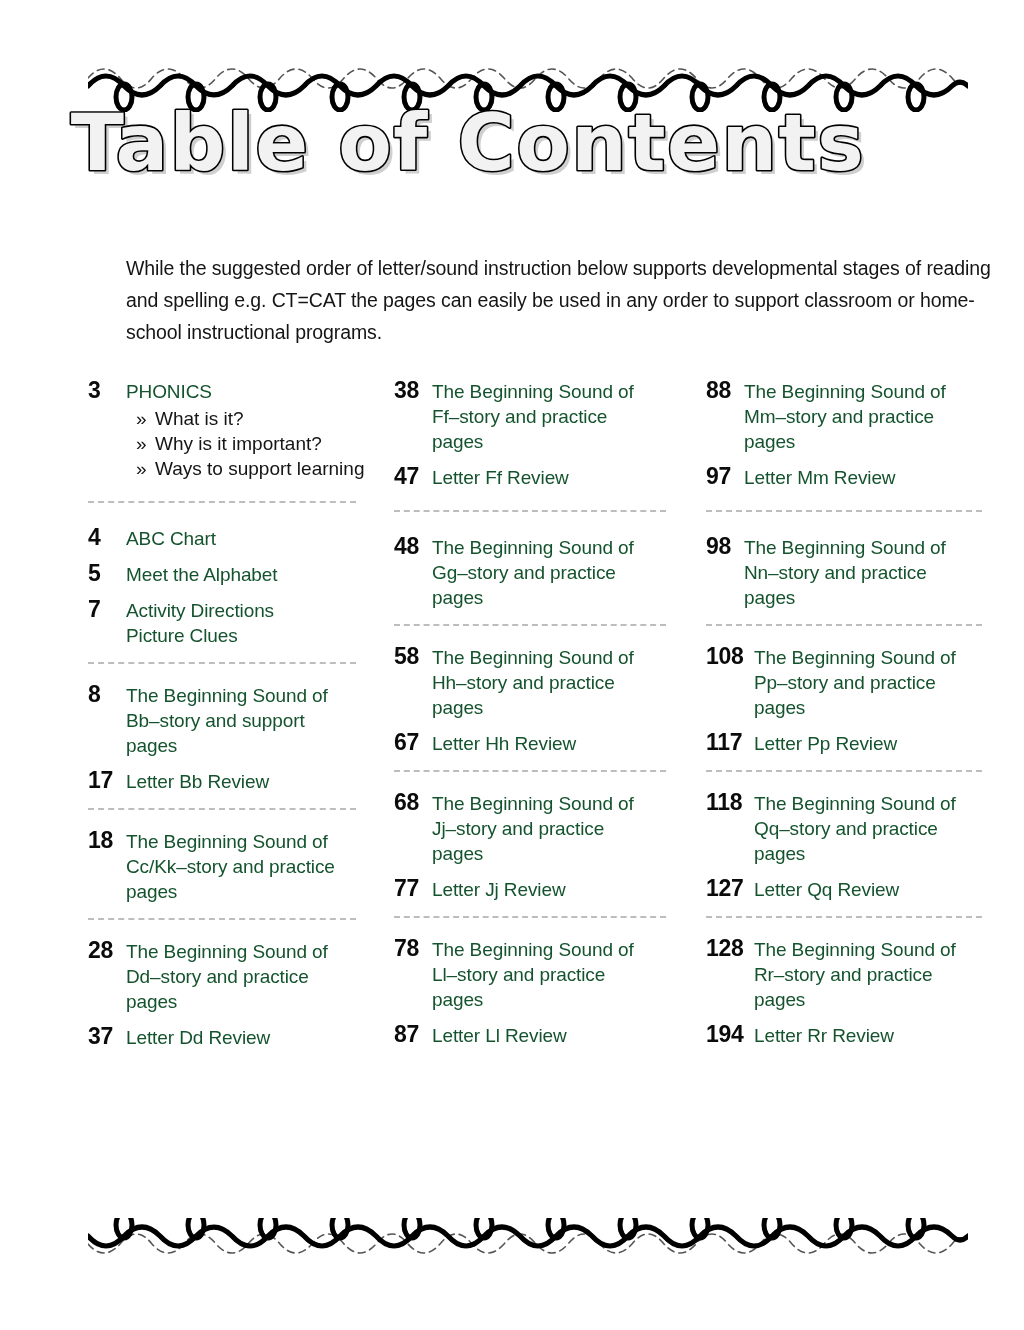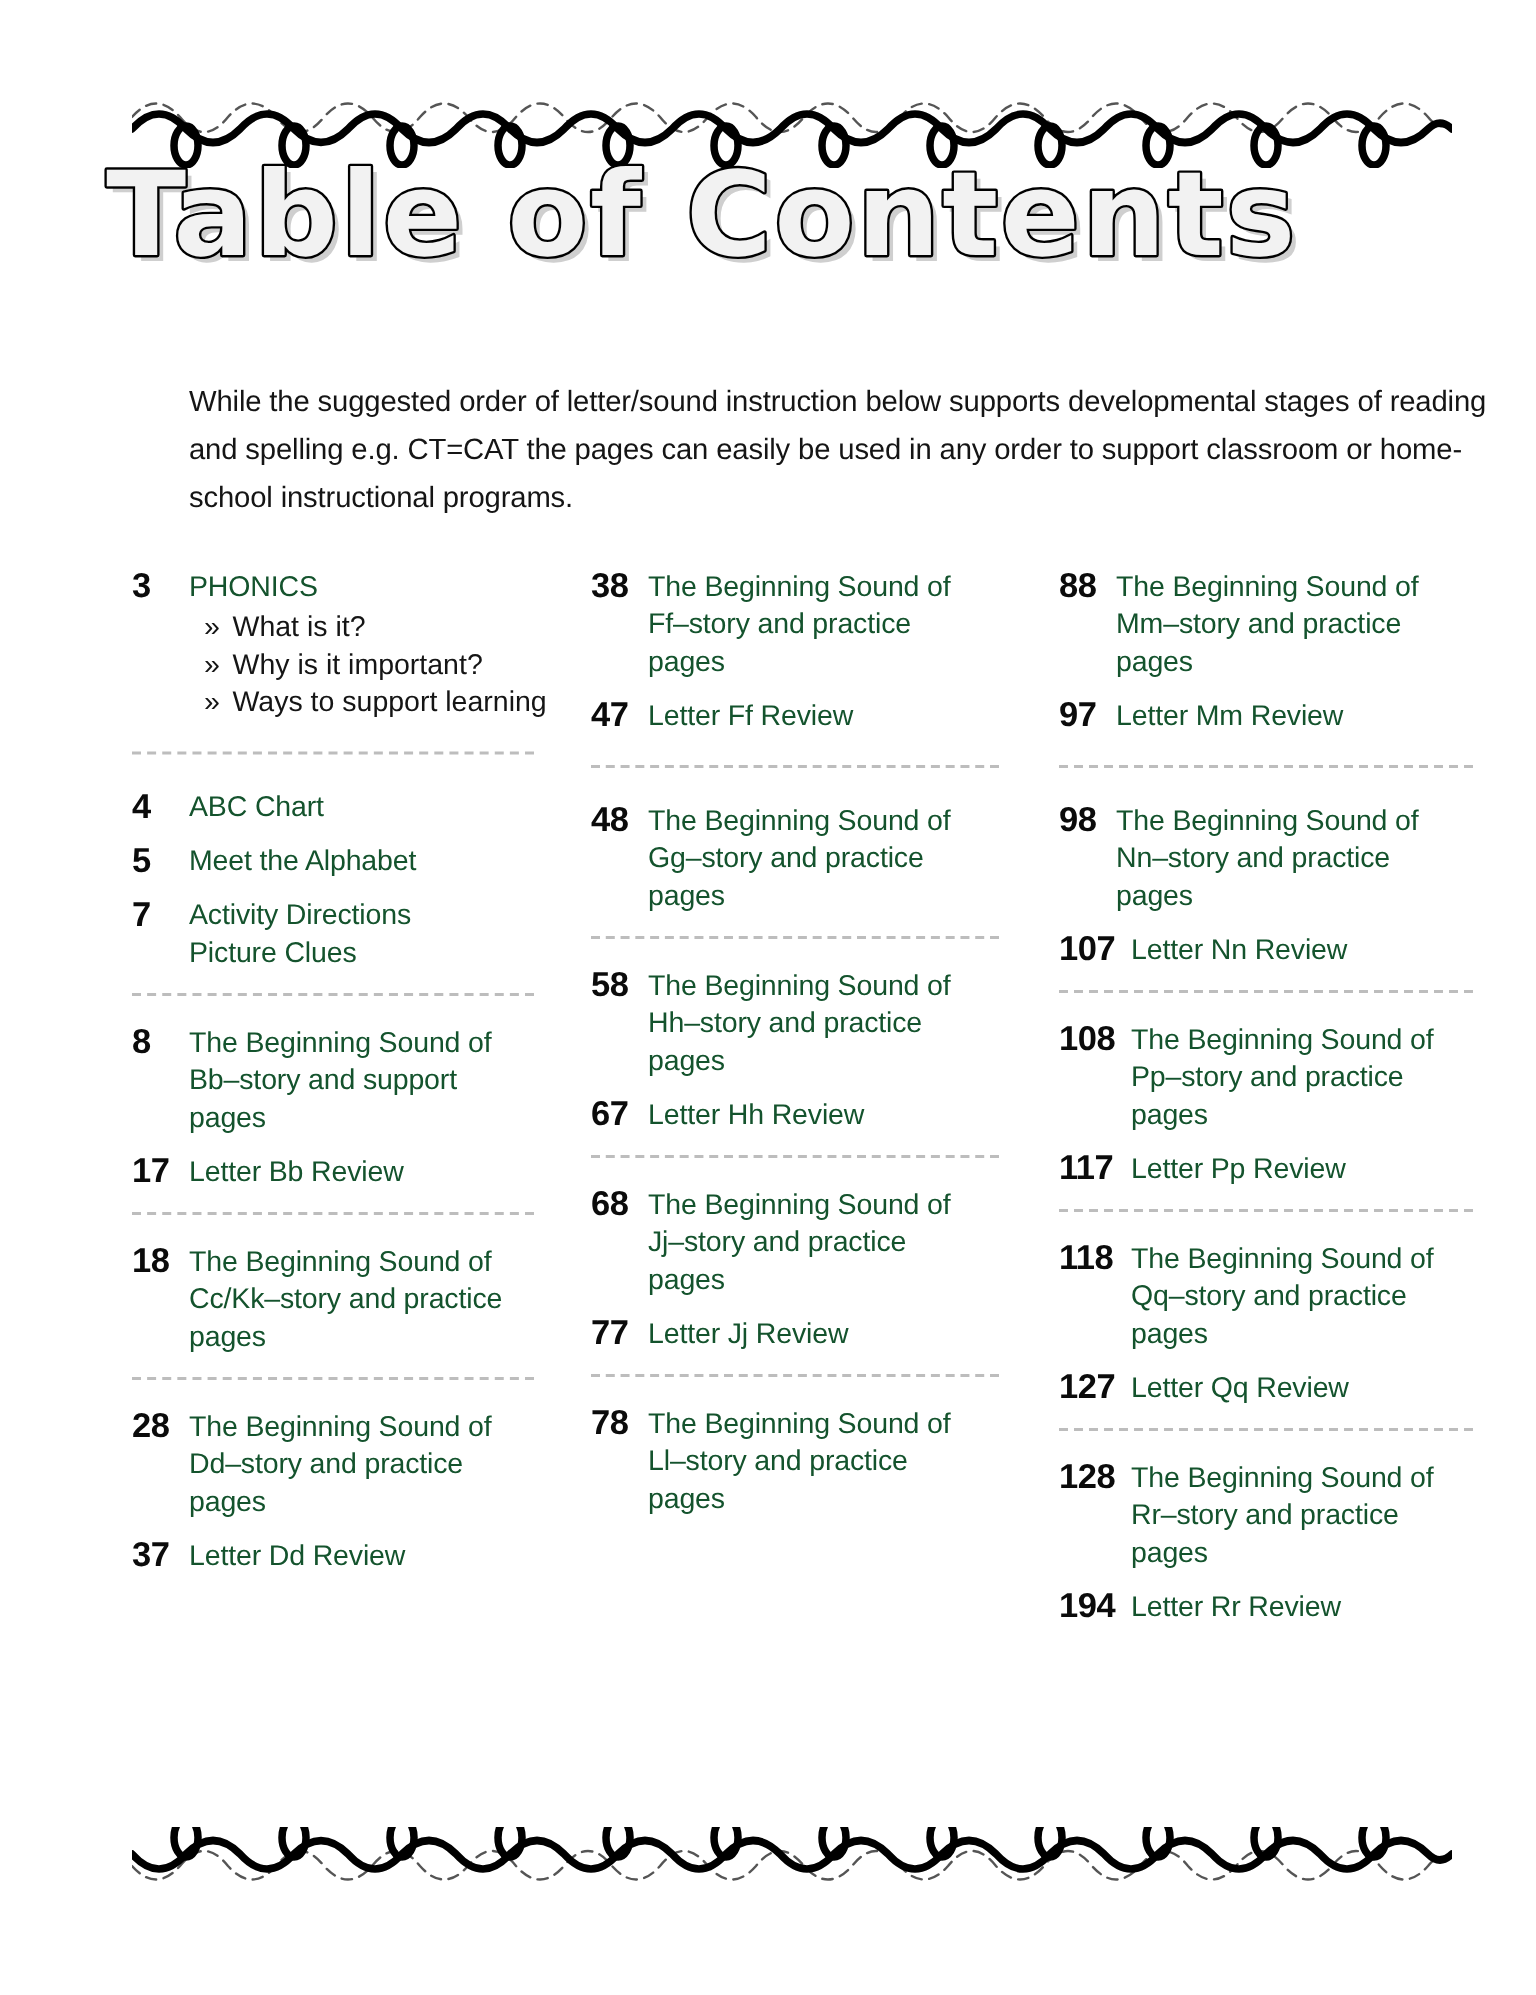--- a/index.html
+++ b/index.html
@@ -316,20 +316,26 @@
       <hr class="sep">
       <div class="group">
         <div class="entry">
           <span class="num">78</span>
           <span class="txt">
             <span class="line">The  Beginning Sound of</span>
             <span class="line">Ll–story and practice</span>
             <span class="line">pages</span>
           </span>
         </div>
+        <div class="entry">
+          <span class="num">87</span>
+          <span class="txt">
+            <span class="line">Letter  Ll  Review</span>
+          </span>
+        </div>
       </div>
     </div>
   <div class="col col-3">
       <div class="group">
         <div class="entry">
           <span class="num">88</span>
           <span class="txt">
             <span class="line">The  Beginning Sound of</span>
             <span class="line">Mm–story and practice</span>
             <span class="line">pages</span>
@@ -343,26 +349,20 @@
         </div>
       </div>
       <hr class="sep gap-lg">
       <div class="group">
         <div class="entry">
           <span class="num">98</span>
           <span class="txt">
             <span class="line">The  Beginning Sound of</span>
             <span class="line">Nn–story and practice</span>
             <span class="line">pages</span>
-          </span>
-        </div>
-        <div class="entry wide">
-          <span class="num">107</span>
-          <span class="txt">
-            <span class="line">Letter  Nn  Review</span>
           </span>
         </div>
       </div>
       <hr class="sep">
       <div class="group">
         <div class="entry wide">
           <span class="num">108</span>
           <span class="txt">
             <span class="line">The  Beginning Sound of</span>
             <span class="line">Pp–story and practice</span>

